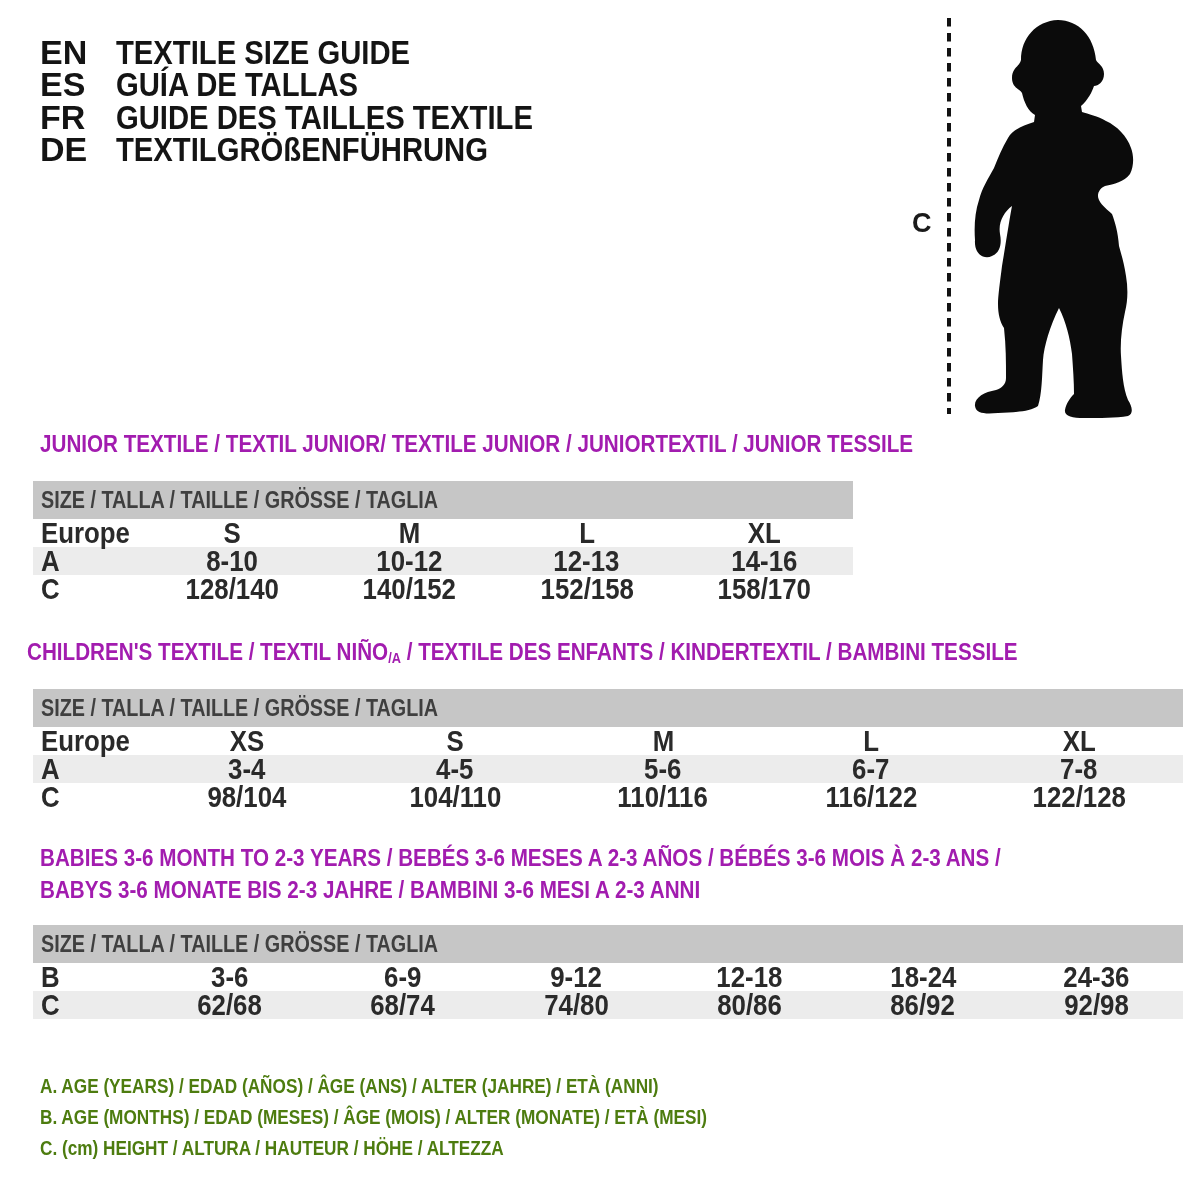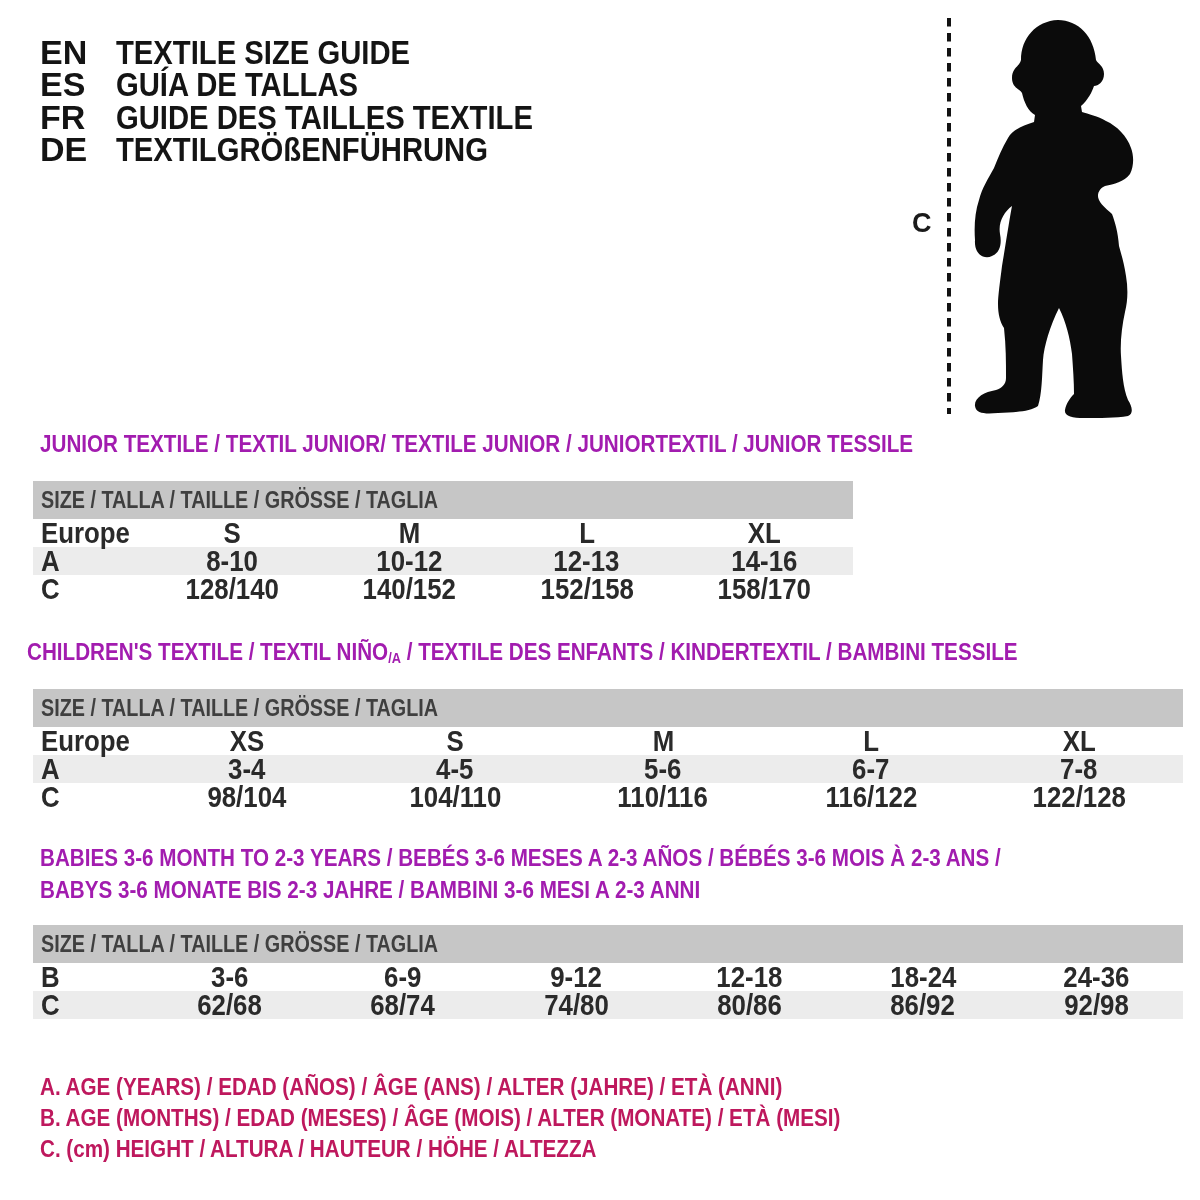--- a/index.html
+++ b/index.html
@@ -26,21 +26,21 @@
   
   .stable { position:absolute; }
   .band { background:#c6c6c6; height:38px; display:flex; align-items:center; padding-left:8px; }
   .band-text { font-size:23px; font-weight:700; color:#3f3f3f; }
   .trow { display:flex; height:28px; align-items:center; font-weight:700; font-size:30px; color:#2a2a2a;justify-content:flex-end; }
   .trow.alt { background:#ececec; }
   .tlabel { width:110px; flex:0 0 110px; padding-left:8px; }
   .tcell { flex:1 1 0; text-align:center; }
 
   
-  .foot-line { font-weight:700; font-size:24px; color:#be185d; height:31px; display:flex; align-items:center; }
+  .foot-line { font-weight:700; font-size:20px; color:#4d7c0f; height:31px; display:flex; align-items:center; }
 </style>
 </head>
 <body>
 
 <div class="abs lang-block">
   <div class="lang-row">
     <span class="lang-code">EN</span>
     <span class="cx">TEXTILE SIZE GUIDE</span>
   </div>
   <div class="lang-row">

